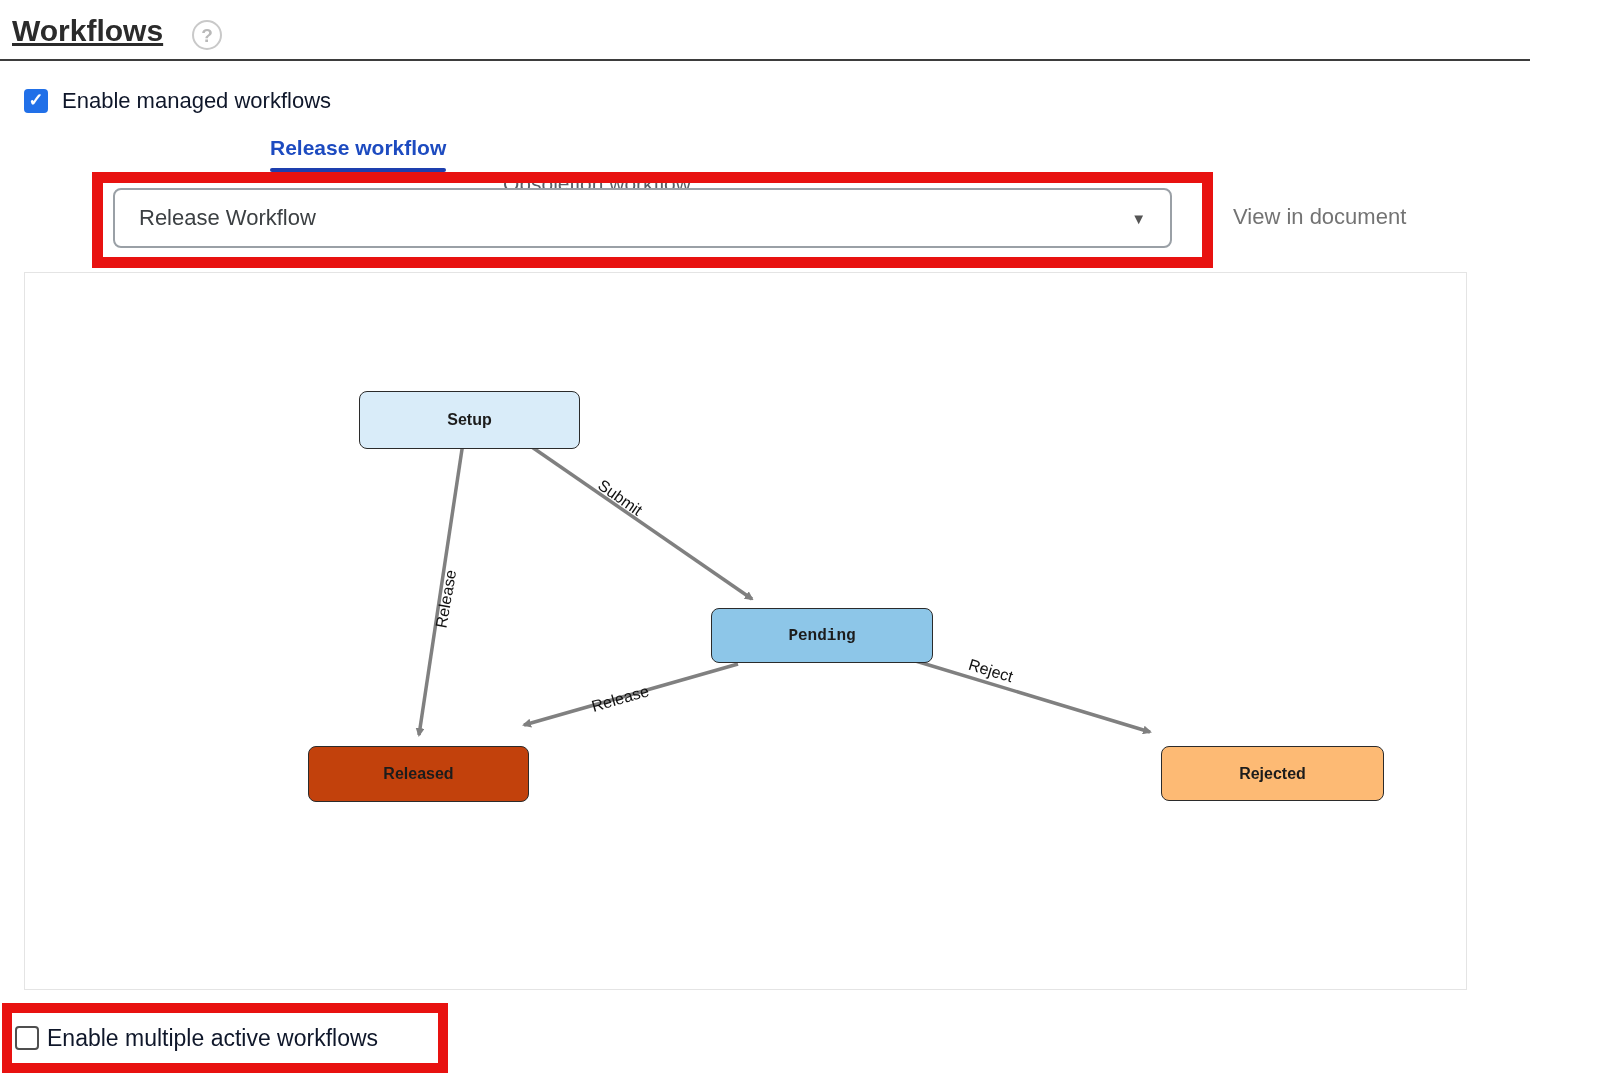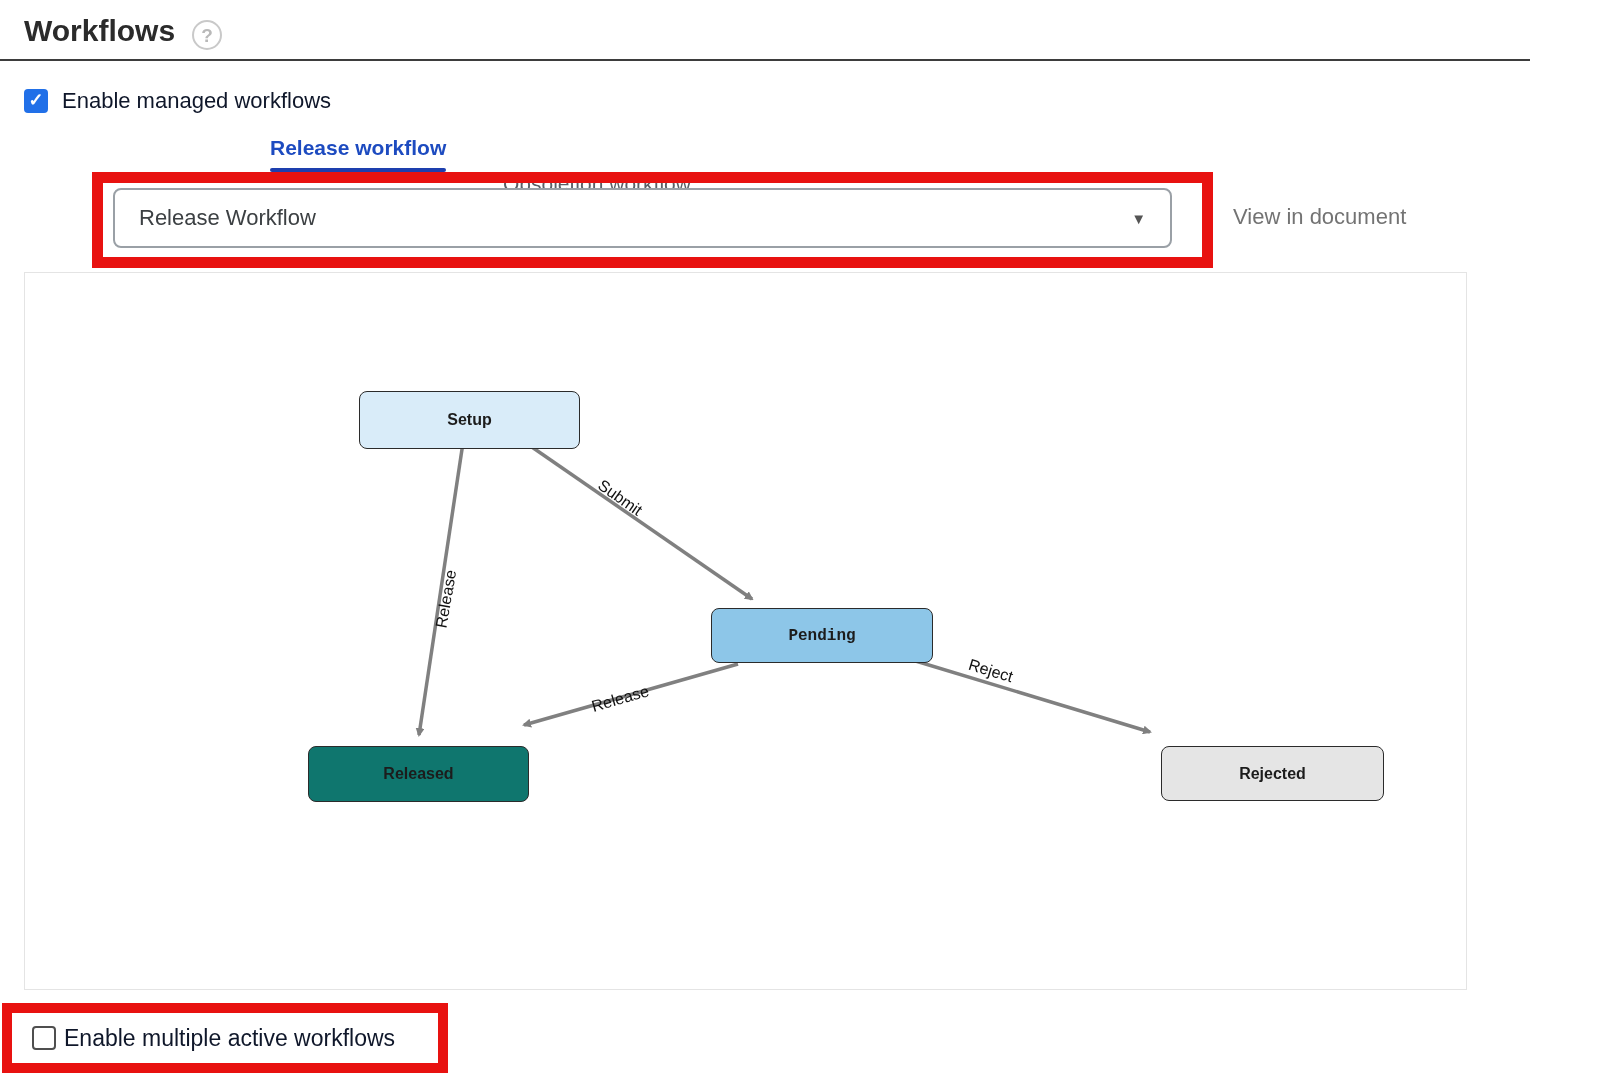--- a/index.html
+++ b/index.html
@@ -1,21 +1,21 @@
 <!DOCTYPE html>
 <html><head>
 <meta charset="utf-8">
 <style>
   * { margin:0; padding:0; box-sizing:border-box; }
   html,body { background:#fff; }
   body { font-family:"Liberation Sans", sans-serif; color:#2e2e2e; }
   .canvas { position:relative; width:1600px; height:1080px; background:#fff; overflow:hidden; }
 
   
-  .page-title { position:absolute; left:24px; top:14px; font-size:30px; font-weight:700; color:#2b2b2b; }
+  .page-title { position:absolute; left:12px; top:14px; font-size:30px; font-weight:700; color:#2b2b2b;text-decoration:underline; }
   .help-icon { position:absolute; left:192px; top:20px; width:30px; height:30px; border:2px solid #c9c9c9;
     border-radius:50%; color:#b9b9b9; font-size:19px; font-weight:700; text-align:center; line-height:27px; }
   .header-divider { position:absolute; left:0; top:59px; width:1530px; height:2px; background:#3d3d3d; }
 
   
   .check-row { position:absolute; display:flex; align-items:center; gap:14px; }
   .checkbox { width:24px; height:24px; border-radius:4px; flex:0 0 auto; position:relative; }
   .checkbox.checked { background:#2170e8; }
   .checkbox.checked .tick { position:absolute; left:0; top:0; width:24px; height:24px; color:#fff;
     font-size:18px; font-weight:700; text-align:center; line-height:23px; }
@@ -25,39 +25,39 @@
 
   
   .tab { position:absolute; top:136px; font-size:21px; }
   .tab-active { left:270px; color:#1d4bc0; font-weight:700; }
   .tab-active .underline { position:absolute; left:0; right:0; top:32px; height:4px; background:#1d3fae; border-radius:2px; }
   .tab-inactive { left:503px; color:#5a5f66; font-weight:400;margin-top:36px; }
 
   
   .annot-1 { position:absolute; left:92px; top:172px; width:1121px; height:96px; border:11px solid #e81210; }
   .annot-2 { position:absolute; left:2px; top:1003px; width:446px; height:70px; border:10px solid #e81210;
-    display:flex; align-items:center; padding-left:20px; gap:8px; background:#fff; }
+    display:flex; align-items:center; padding-left:3px; gap:8px; background:#fff; }
   .annot-2 .check-label { font-size:23px; }
 
   
   .dropdown { position:absolute; left:113px; top:188px; width:1059px; height:60px; background:#fff;
     border:2px solid #9aa0a6; border-radius:8px; display:flex; align-items:center; padding:0 24px; }
   .dropdown-value { font-size:22px; color:#3c4043; flex:1; }
   .dropdown-caret { font-size:15px; color:#555; }
   .view-link { position:absolute; left:1233px; top:204px; font-size:22px; color:#737373; text-decoration:none; }
 
   
   .diagram { position:absolute; left:24px; top:272px; width:1443px; height:718px; background:#fff;
     border:1px solid #e4e4e4; }
   .node { position:absolute; border:1.5px solid #2b2b2b; border-radius:8px; display:flex;
     align-items:center; justify-content:center; font-size:16px; font-weight:700; color:#1c1c1c; }
   .node-setup    { left:334px; top:118px; width:221px; height:58px; background:#d9ecf9; }
   .node-pending  { left:686px; top:335px; width:222px; height:55px; background:#8dc6e8;font-family:Liberation Mono, monospace; }
-  .node-released { left:283px; top:473px; width:221px; height:56px; background:#0f766e; }
-  .node-rejected { left:1136px; top:473px; width:223px; height:55px; background:#e5e5e5; }
+  .node-released { left:283px; top:473px; width:221px; height:56px; background:#c2410c; }
+  .node-rejected { left:1136px; top:473px; width:223px; height:55px; background:#fdba74; }
   .edges-svg { position:absolute; left:0; top:0; width:1443px; height:718px; }
   .edge-label { position:absolute; font-size:16px; color:#111; white-space:nowrap; }
   .lbl-release-a { left:392px; top:317px; transform:rotate(-80deg); }
   .lbl-submit    { left:570px; top:216px; transform:rotate(35deg); }
   .lbl-release-c { left:566px; top:417px; transform:rotate(-16deg); }
   .lbl-reject    { left:943px; top:389px; transform:rotate(17deg); }
 </style>
 </head>
 <body>
 

